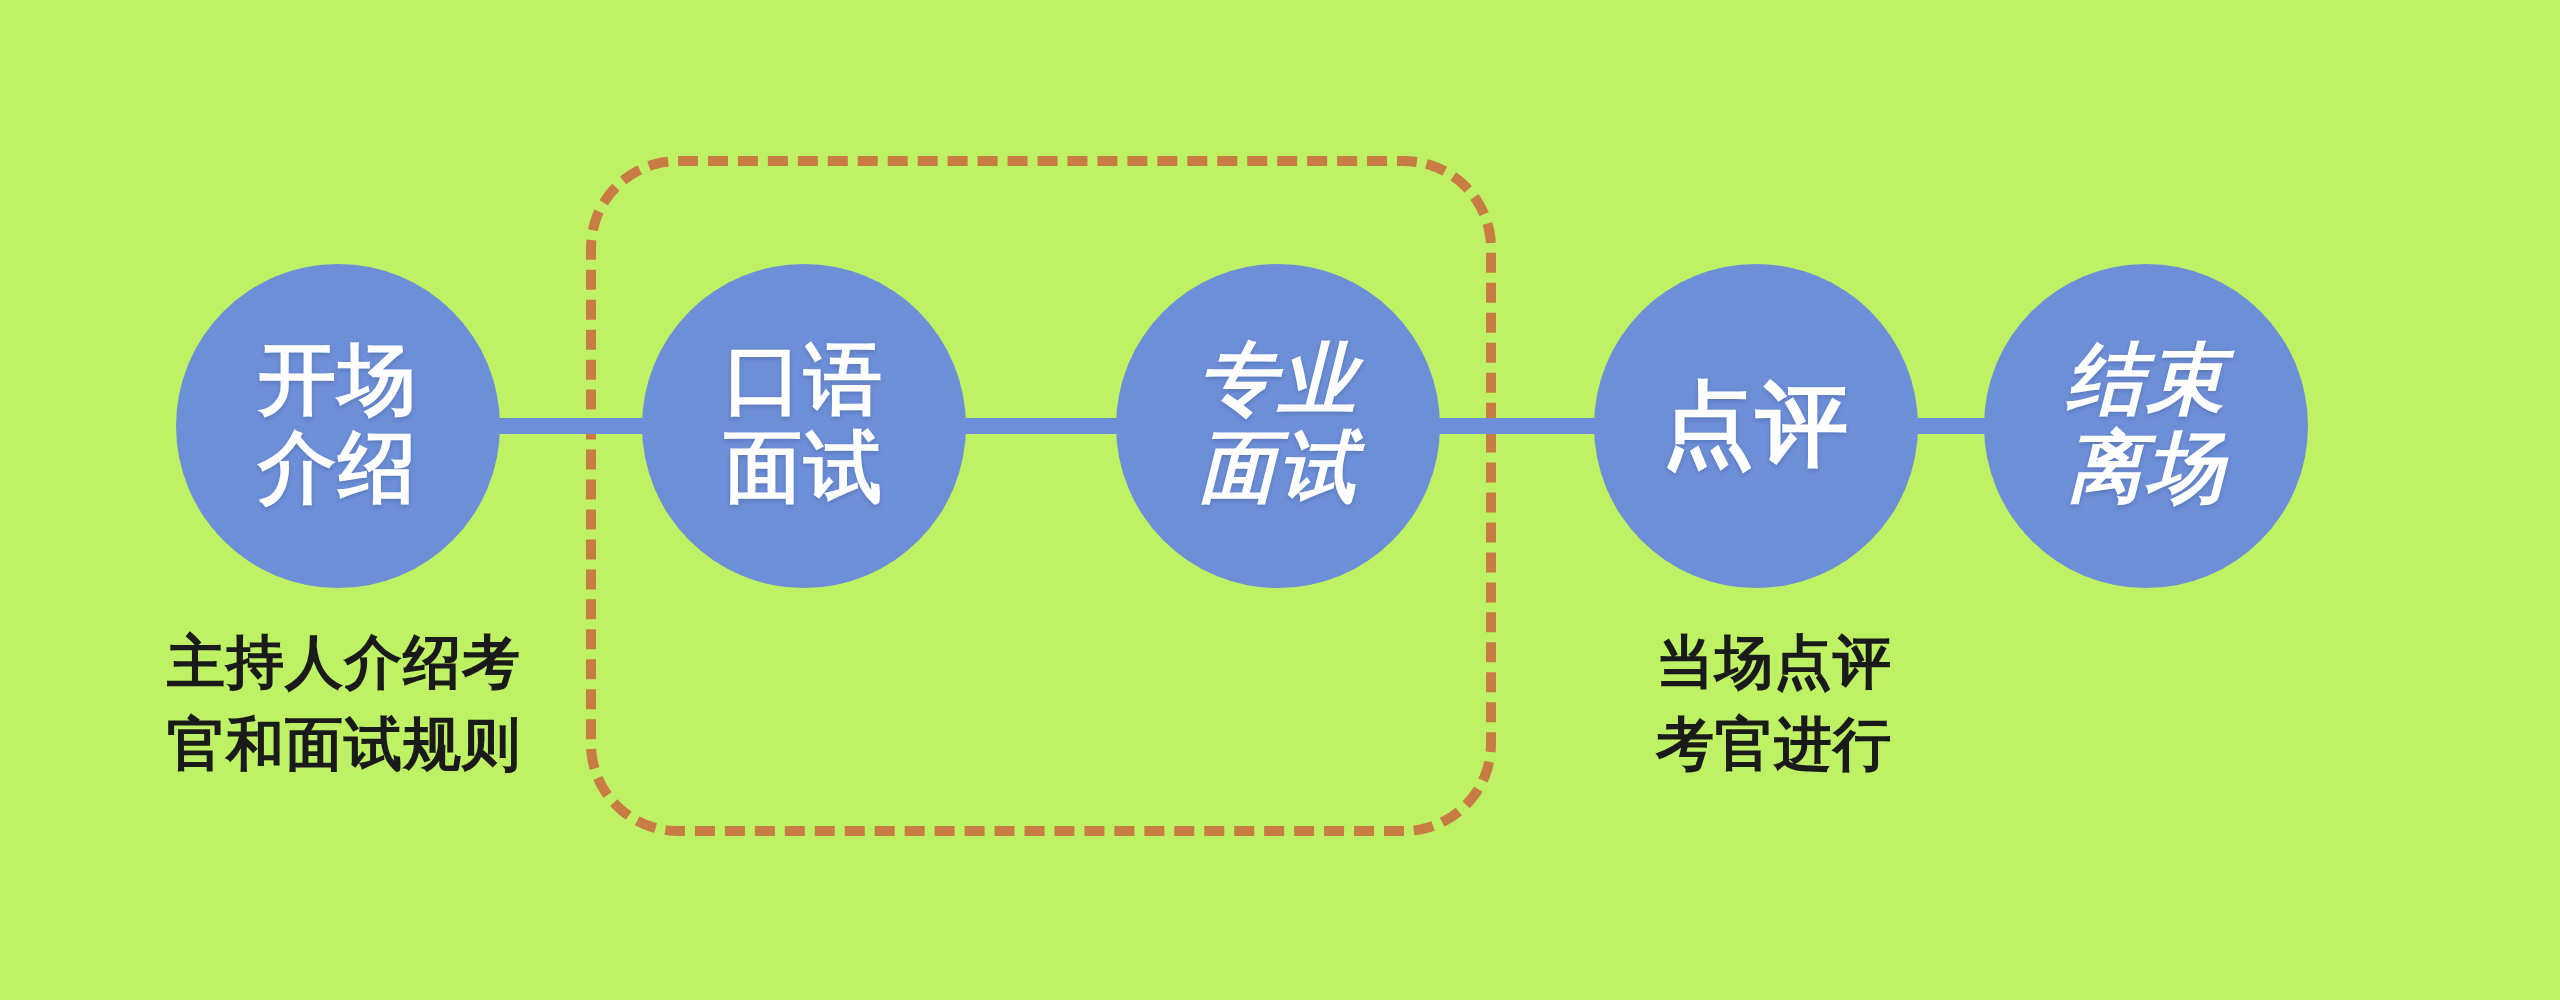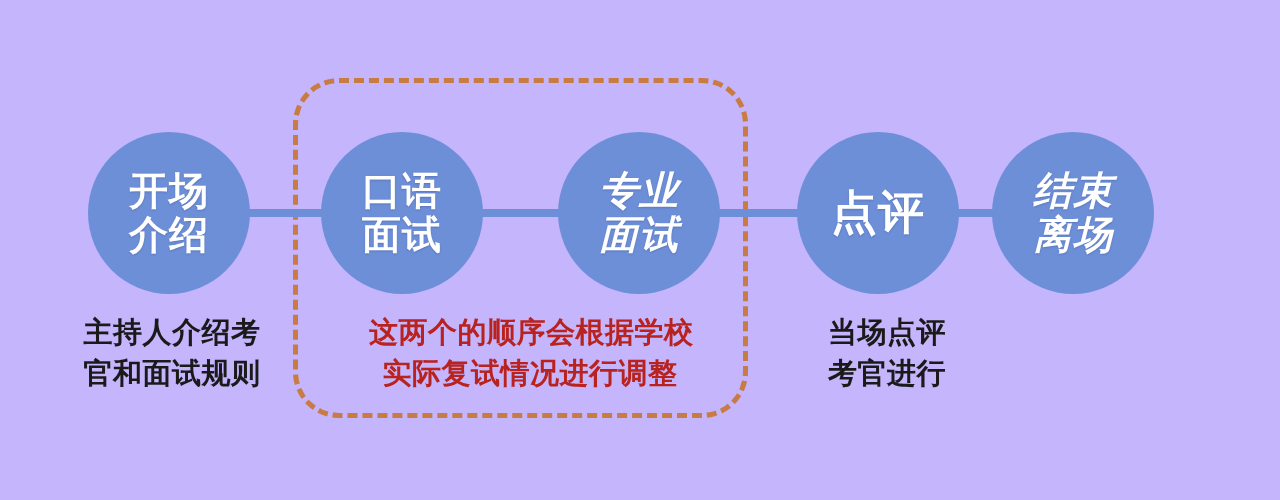--- a/index.html
+++ b/index.html
@@ -8,21 +8,21 @@
     padding: 0;
     background: #ffffff;
   }
   body {
     font-family: "Liberation Sans", "DejaVu Sans", sans-serif;
   }
   #canvas {
     position: relative;
     width: 1280px;
     height: 500px;
-    background: #c4b5fd;
+    background: #bef264;
     overflow: hidden;
   }
   
   .connector {
     position: absolute;
     height: 8px;
     background: #6d8fd8;
     top: 209px;
     z-index: 1;
   }
@@ -129,23 +129,19 @@
   <div class="node" id="node-5">
     <span class="node-line">结束</span>
     <span class="node-line">离场</span>
   </div>
 
   <div class="caption dark" id="caption-1">
     <span class="cap-line">主持人介绍考</span>
     <span class="cap-line">官和面试规则</span>
   </div>
 
-  <div class="caption red" id="caption-2">
-    <span class="cap-line">这两个的顺序会根据学校</span>
-    <span class="cap-line">实际复试情况进行调整</span>
-  </div>
 
   <div class="caption dark" id="caption-3">
     <span class="cap-line">当场点评</span>
     <span class="cap-line">考官进行</span>
   </div>
 
 </div>
 
 </body></html>

